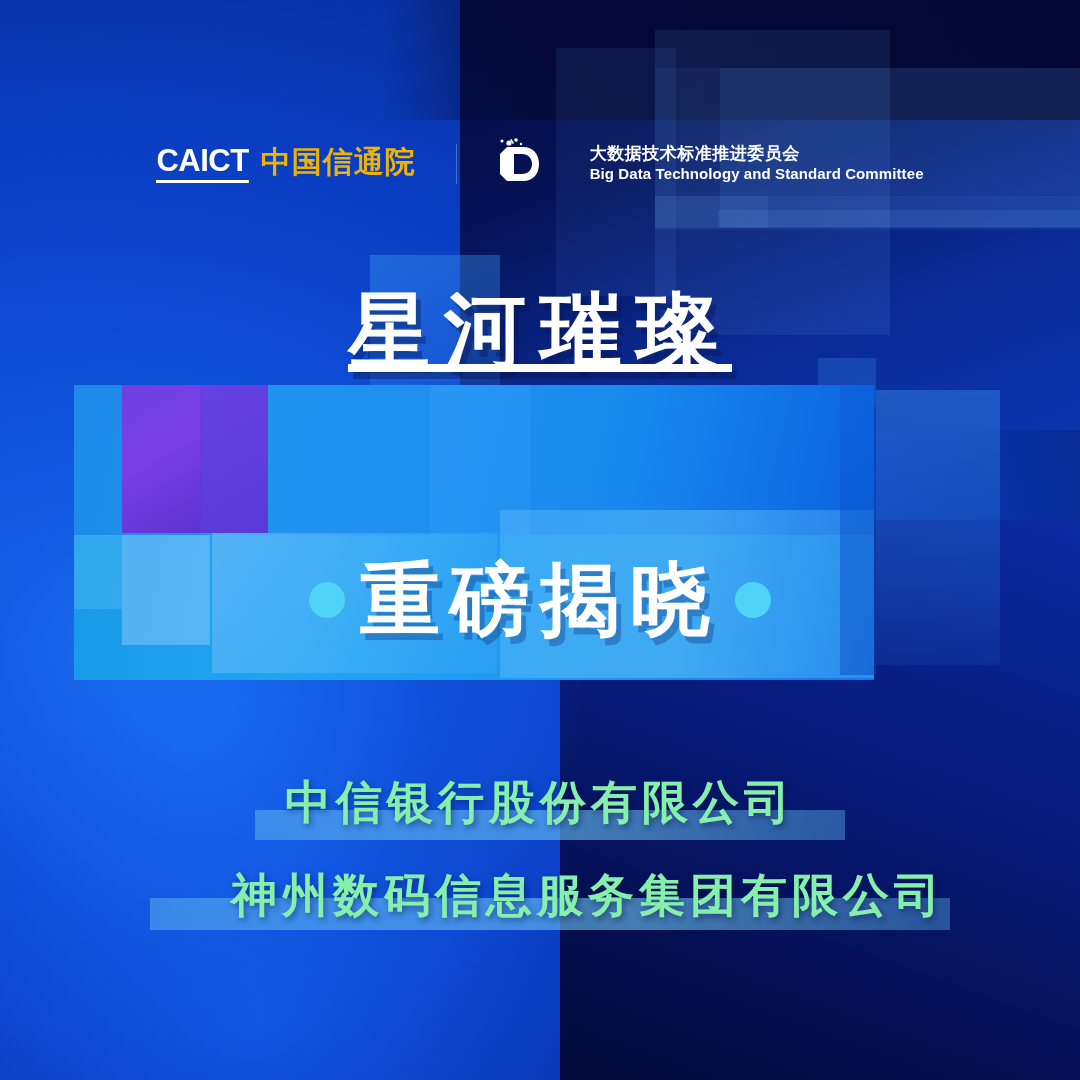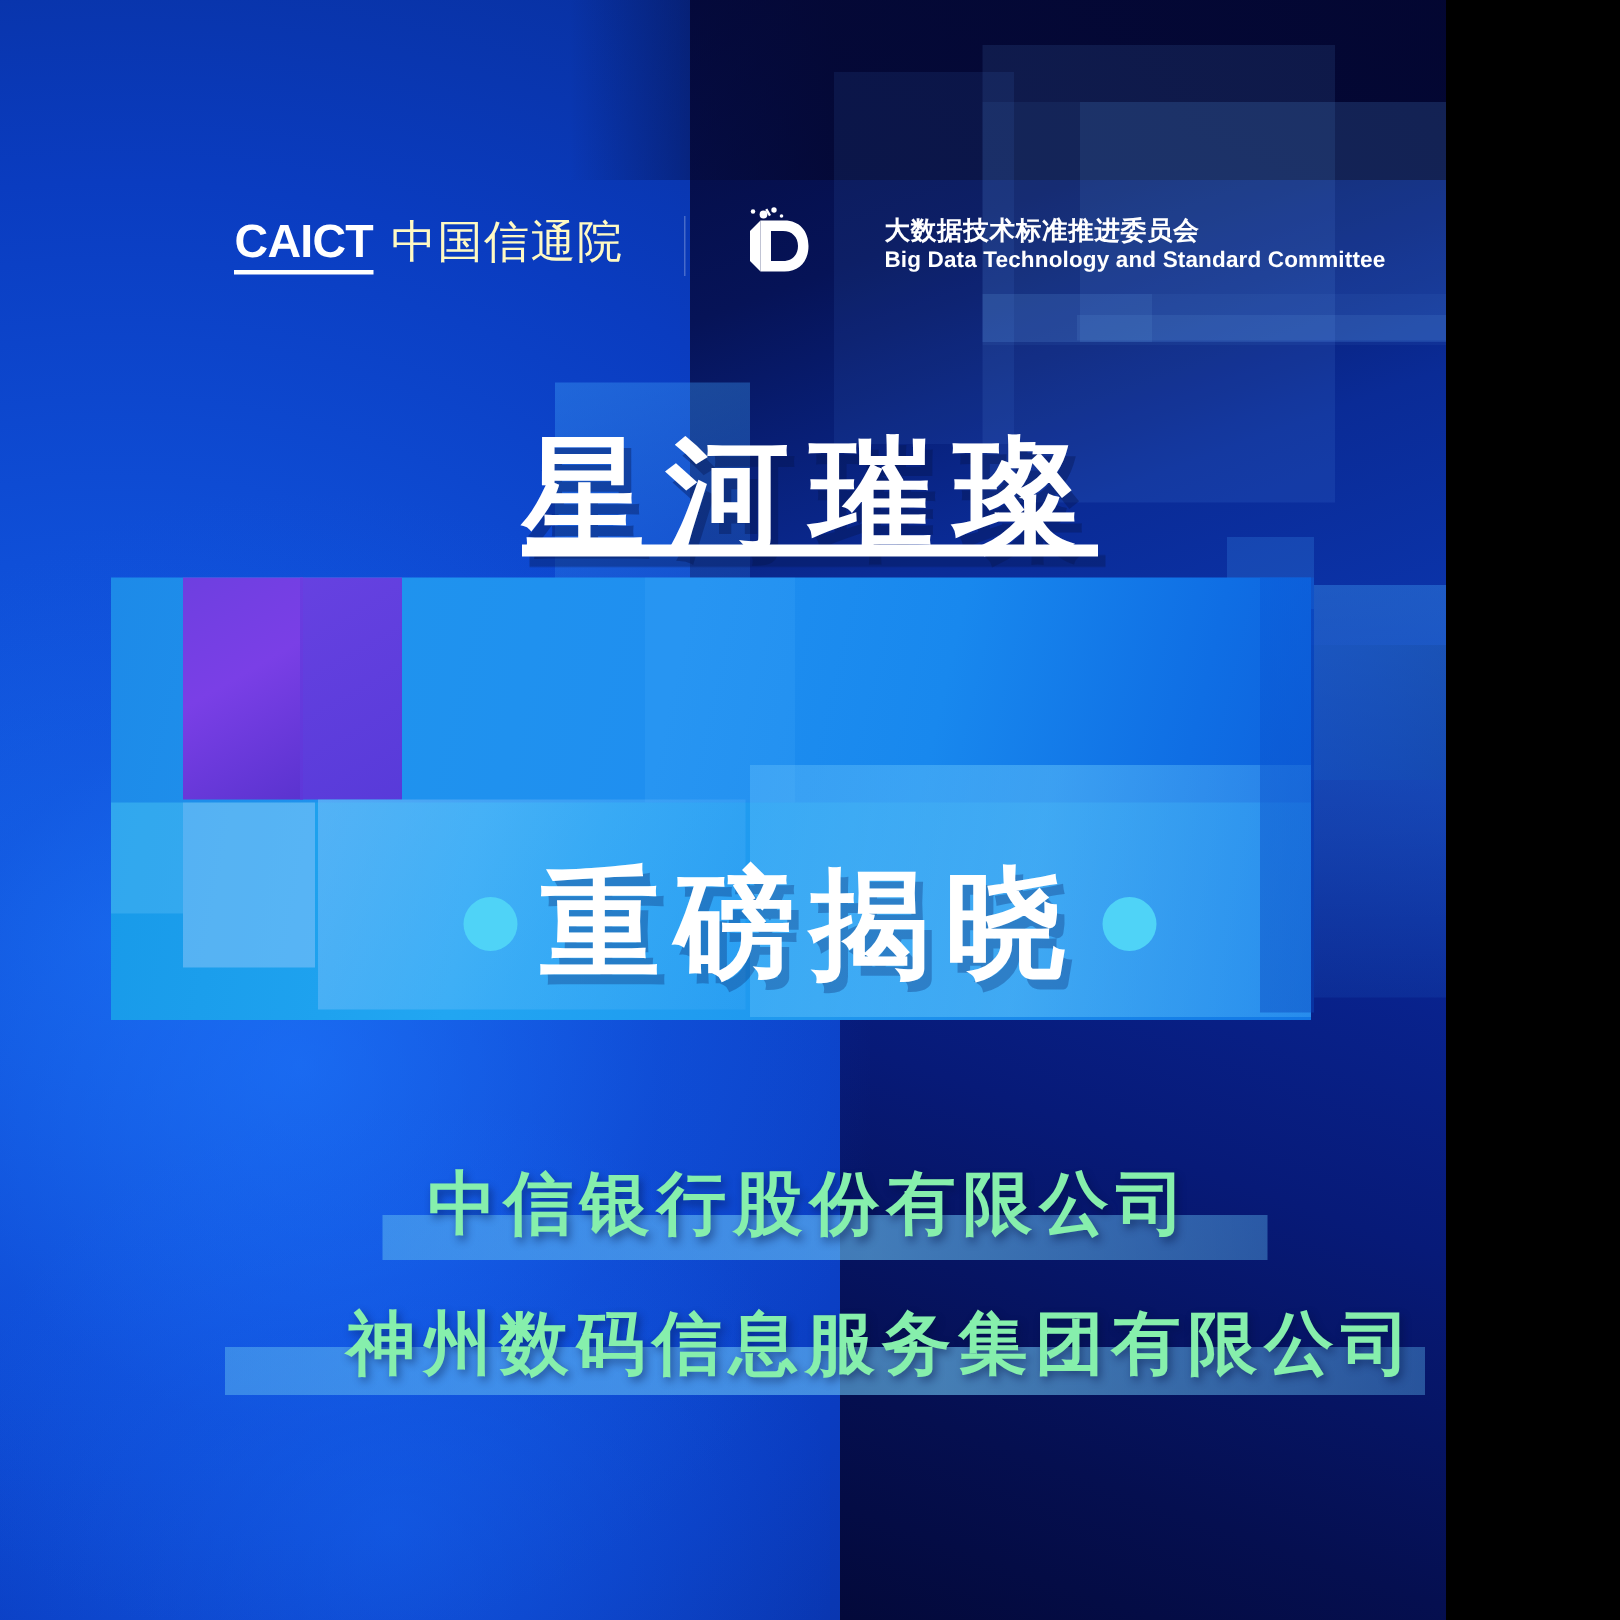--- a/index.html
+++ b/index.html
@@ -1,17 +1,17 @@
 <!DOCTYPE html>
 <html><head>
 <meta charset="utf-8">
 <style>
   html,body{margin:0;padding:0;background:#000;}
   #poster{
-    position:relative;width:964px;height:1080px;overflow:hidden;
+    position:relative;width:1080px;height:1080px;overflow:hidden;
     font-family:"Liberation Sans","DejaVu Sans",sans-serif;
     background:#0b3fc8;
     isolation:isolate;
   }
   
   .bg-base{position:absolute;inset:0;
     background:
       radial-gradient(115% 85% at 8% 58%, #1564e8 0%, #0f4fd8 28%, #0a3cc0 55%, #08309f 78%, #061f72 100%);
   }
   .bg-topright{position:absolute;left:460px;top:0;right:0;height:430px;
@@ -77,41 +77,41 @@
   .band2{position:absolute;left:150px;top:898px;width:800px;height:32px;
     background:linear-gradient(90deg,rgba(95,185,240,.50) 0%, rgba(115,205,250,.58) 60%, rgba(95,185,240,.38) 100%);}
 
   
   .header{position:absolute;left:0;top:132px;width:1080px;height:64px;
     display:flex;align-items:center;justify-content:center;gap:40px;}
   .caict{display:flex;align-items:flex-end;gap:12px;}
   .caict-mark{position:relative;color:#fff;font-weight:bold;font-size:31px;
     letter-spacing:-.5px;line-height:1;padding-bottom:7px;font-family:"Liberation Sans",sans-serif;}
   .caict-mark::after{content:"";position:absolute;left:0;bottom:0;width:100%;height:3px;background:#fff;}
-  .caict-cn{color:#fef9c3;font-size:30px;font-weight:normal;line-height:1;letter-spacing:1px;
+  .caict-cn{color:#eab308;font-size:30px;font-weight:bold;line-height:1;letter-spacing:1px;
     font-family:"Liberation Sans","DejaVu Sans",sans-serif;padding-bottom:6px;}
   .divider{width:1px;height:40px;background:rgba(255,255,255,.25);}
   .bdtsc{display:flex;align-items:center;gap:10px;}
   .bdtsc-text{display:flex;flex-direction:column;gap:2px;margin-left:39px;}
   .bdtsc-cn{color:#fff;font-size:17px;font-weight:bold;letter-spacing:.5px;line-height:1.1;}
   .bdtsc-en{color:#fff;font-size:15px;font-weight:bold;letter-spacing:.1px;line-height:1.1;
     font-family:"Liberation Sans",sans-serif;}
 
   
   .t1{position:absolute;left:0;top:290px;width:1080px;text-align:center;
     font-size:82px;font-weight:bold;color:#fff;letter-spacing:14px;line-height:1;
     text-shadow:5px 7px 0 rgba(4,20,80,.38);
     font-family:"Liberation Sans","DejaVu Sans",sans-serif;text-decoration:underline;}
   .t2wrap{position:absolute;left:0;top:398px;width:1080px;text-align:center;}
   .t2{display:inline-block;font-size:92px;font-weight:bold;line-height:1;letter-spacing:2px;
     background:linear-gradient(95deg,#f8c6ef 0%, #fbd3f2 18%, #ffffff 36%, #e9fbff 52%, #9de9ff 72%, #4ed7fb 88%, #3ccff8 100%);
     -webkit-background-clip:text;background-clip:text;color:transparent;
     filter:drop-shadow(5px 7px 0 rgba(6,26,95,.42));
     font-family:"Liberation Sans","DejaVu Sans",sans-serif;}
-  .t3row{position:absolute;left:0;top:576px;width:1080px;
+  .t3row{position:absolute;left:0;top:560px;width:1080px;
     display:flex;align-items:center;justify-content:center;gap:15px;}
   .dot{width:36px;height:36px;border-radius:50%;background:#4fd3f7;flex:0 0 auto;}
   .t3{font-size:80px;font-weight:bold;color:#fff;letter-spacing:10px;line-height:1;
     text-shadow:5px 7px 0 rgba(6,30,100,.30);
     font-family:"Liberation Sans","DejaVu Sans",sans-serif;}
 
   
   .co{position:absolute;left:0;width:1080px;text-align:center;color:#86efac;
     font-size:46px;font-weight:bold;letter-spacing:5px;line-height:1;
     font-family:"Liberation Sans","DejaVu Sans",sans-serif;

